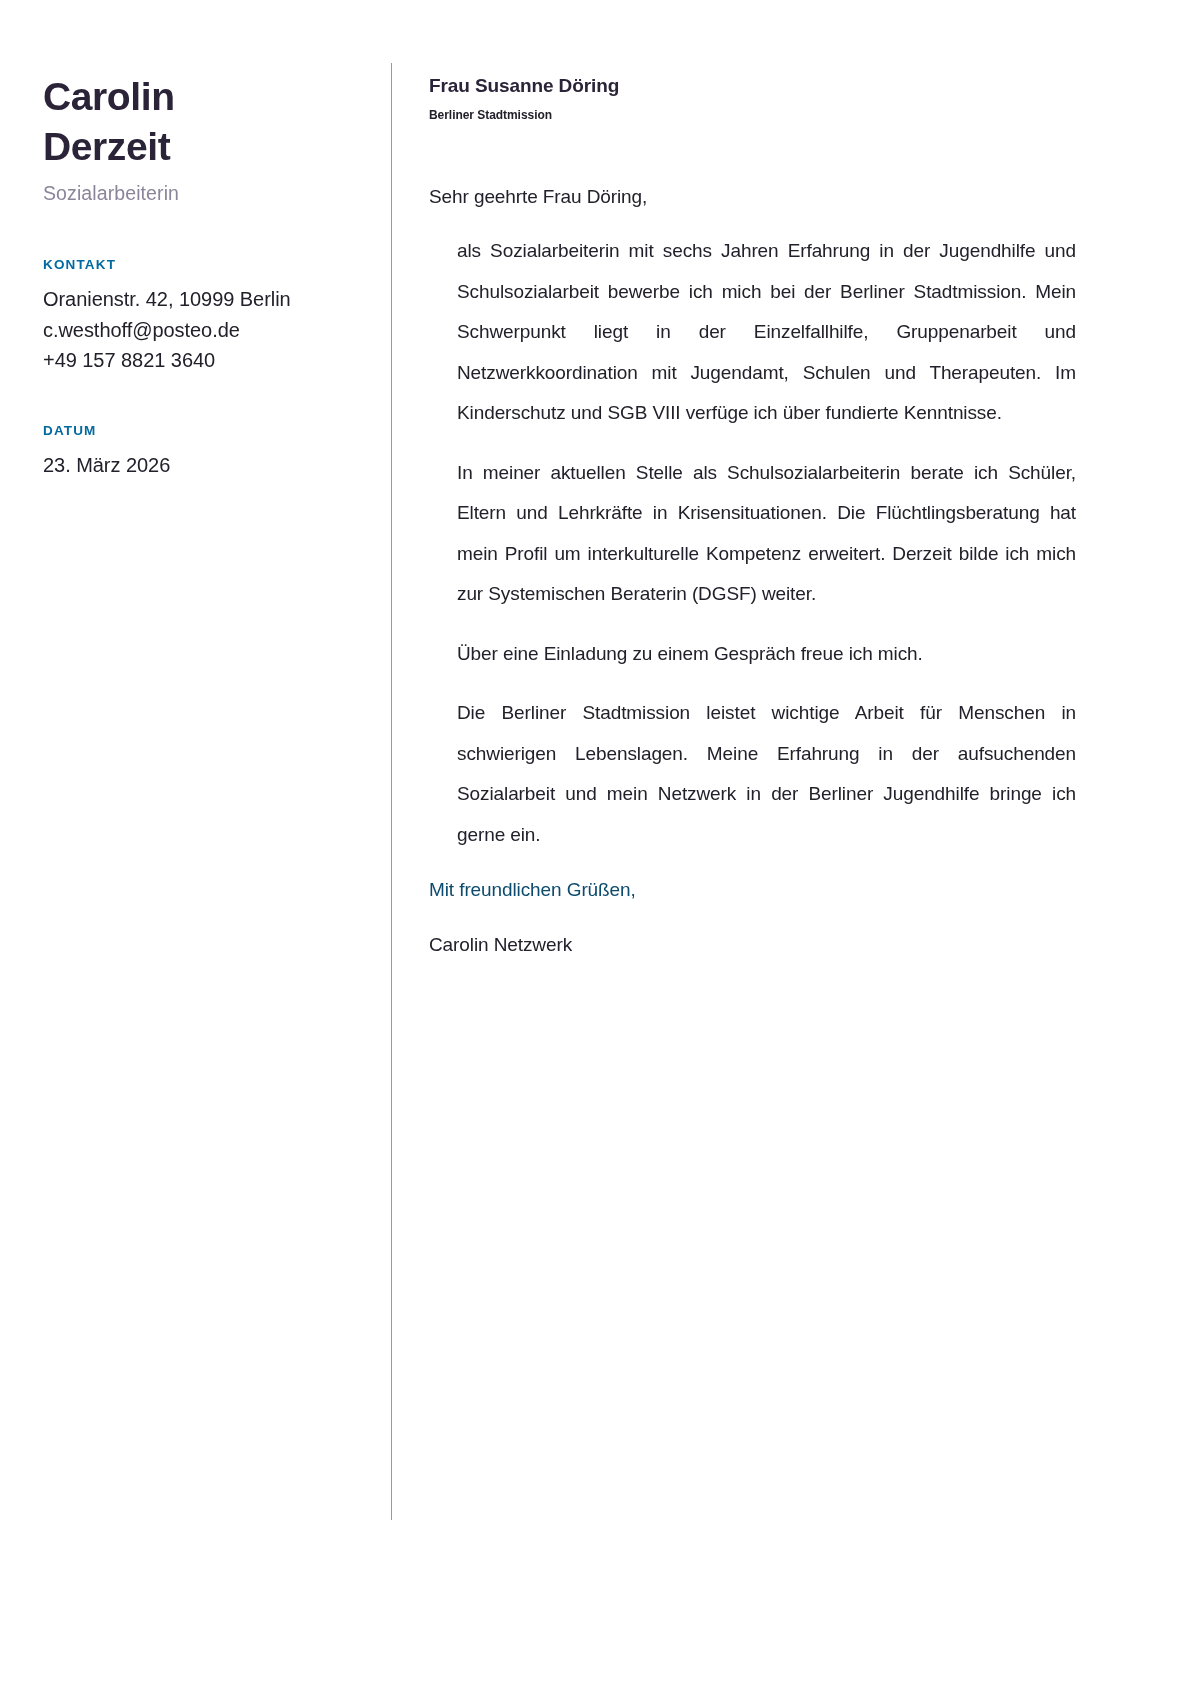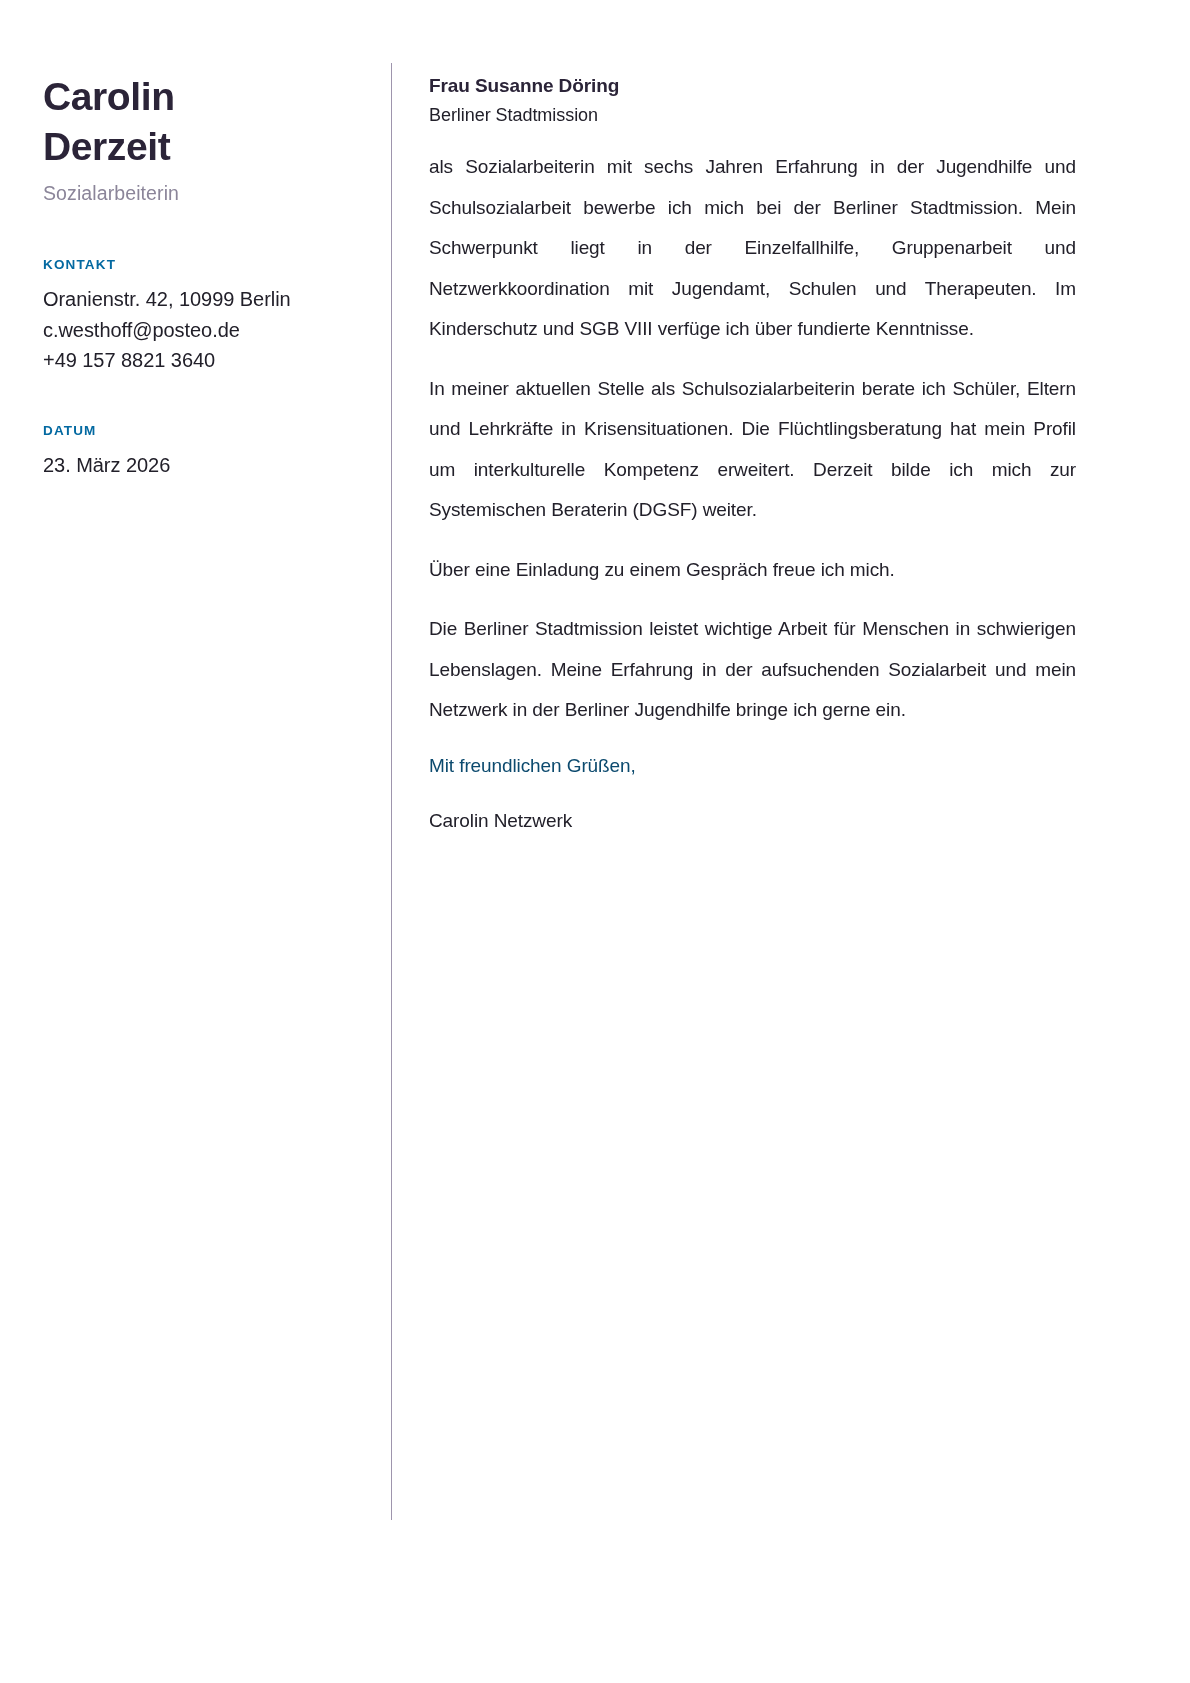--- a/index.html
+++ b/index.html
@@ -83,42 +83,43 @@
     width: 647px;
   }
   .recipient-name {
     font-size: 19px;
     line-height: 27px;
     font-weight: 700;
     color: #2b2438;
     letter-spacing: -0.1px;
   }
   .recipient-org {
-    font-size: 18px;
+    font-size: 12px;
     line-height: 28px;
-    font-weight: 400;
+    font-weight: 700;
     color: #22202a;
     letter-spacing: -0.05px;
     margin-top: 2px;
   }
   .salutation {
     margin-top: 52px;
     font-size: 19px;
     line-height: 31px;
     color: #22202a;
     letter-spacing: -0.1px;
   }
   .body-p {
     margin-top: 18px;
     font-size: 19px;
     line-height: 40.5px;
     color: #22202a;
     letter-spacing: -0.1px;
     text-align: justify;
     text-justify: inter-word;
+    margin-left: 28px;
   }
   .body-p.plain { text-align: left; }
   .closing-line {
     margin-top: 18px;
     font-size: 19px;
     line-height: 31px;
     color: #0c4a6e;
     letter-spacing: -0.1px;
   }
   .signature {
@@ -157,20 +158,21 @@
       <div class="side-line">23. März 2026</div>
     </section>
 
   </aside>
 
   <main class="letter">
 
     <div class="recipient-name">Frau Susanne Döring</div>
     <div class="recipient-org">Berliner Stadtmission</div>
 
+    <p class="salutation">Sehr geehrte Frau Döring,</p>
 
     <p class="body-p">als Sozialarbeiterin mit sechs Jahren Erfahrung in der Jugendhilfe und Schulsozialarbeit bewerbe ich mich bei der Berliner Stadtmission. Mein Schwerpunkt liegt in der Einzelfallhilfe, Gruppenarbeit und Netzwerkkoordination mit Jugendamt, Schulen und Therapeuten. Im Kinderschutz und SGB VIII verfüge ich über fundierte Kenntnisse.</p>
     <p class="body-p">In meiner aktuellen Stelle als Schulsozialarbeiterin berate ich Schüler, Eltern und Lehrkräfte in Krisensituationen. Die Flüchtlingsberatung hat mein Profil um interkulturelle Kompetenz erweitert. Derzeit bilde ich mich zur Systemischen Beraterin (DGSF) weiter.</p>
     <p class="body-p plain">Über eine Einladung zu einem Gespräch freue ich mich.</p>
     <p class="body-p">Die Berliner Stadtmission leistet wichtige Arbeit für Menschen in schwierigen Lebenslagen. Meine Erfahrung in der aufsuchenden Sozialarbeit und mein Netzwerk in der Berliner Jugendhilfe bringe ich gerne ein.</p>
 
     <p class="closing-line">Mit freundlichen Grüßen,</p>
     <p class="signature">Carolin Netzwerk</p>
 
   </main>

